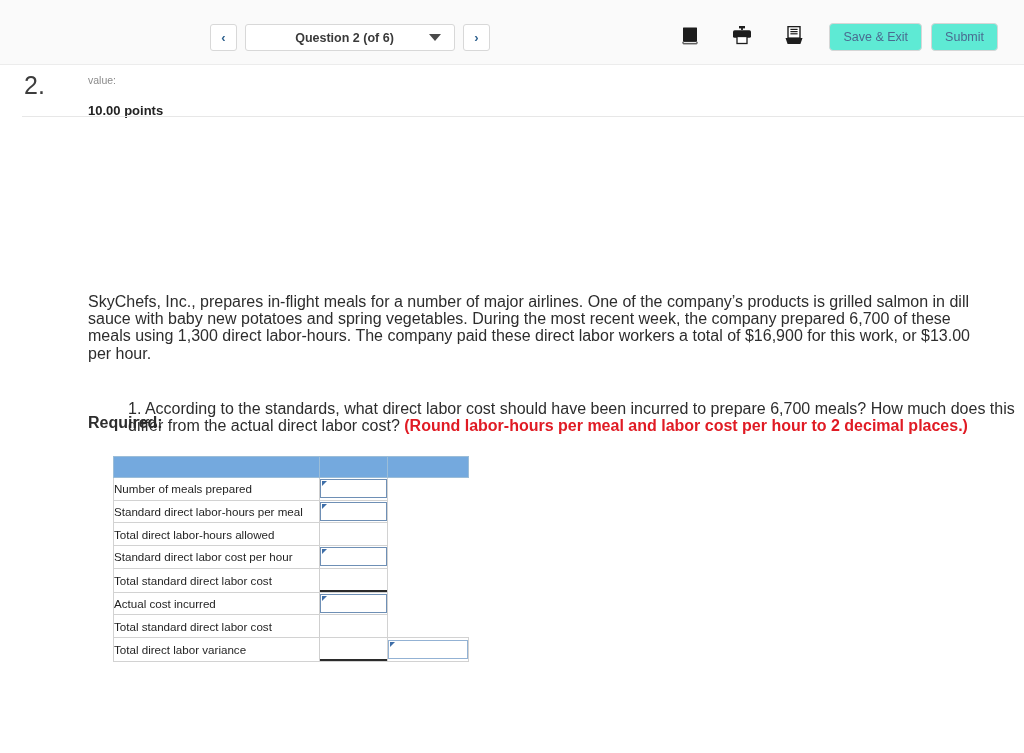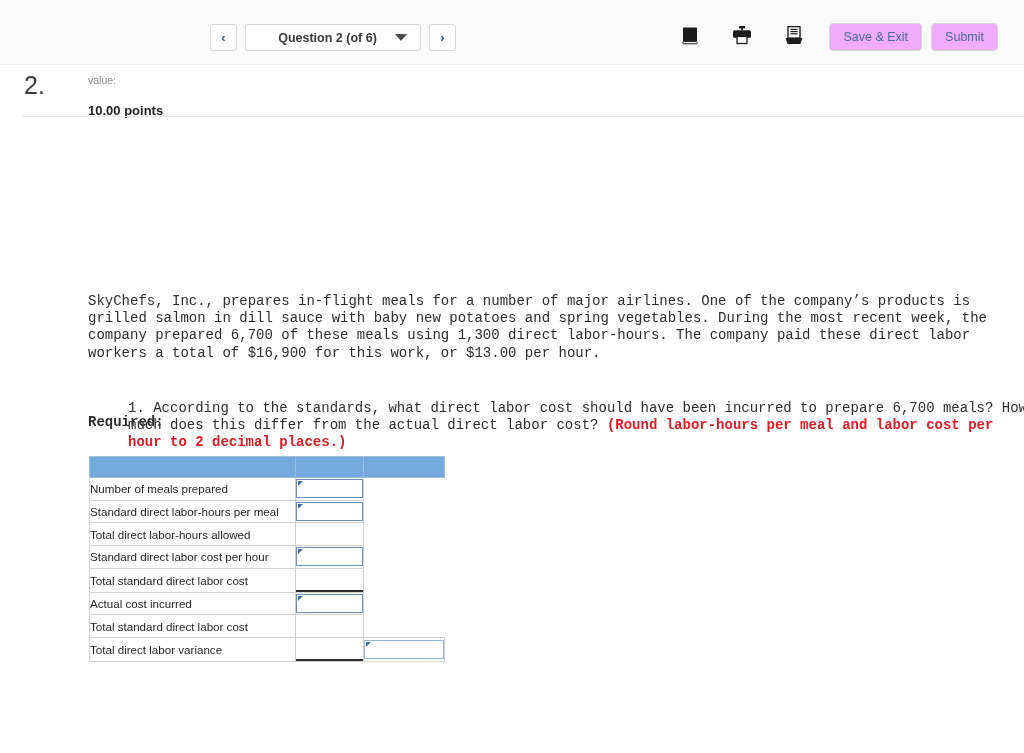--- a/index.html
+++ b/index.html
@@ -30,21 +30,21 @@
     border-radius: 3px;
     display: flex; align-items: center; justify-content: center;
     color: #2f628f;
     font-size: 13px;
     font-weight: bold;
     cursor: pointer;
     padding: 0;
     line-height: 1;
   }
   .qselect {
-    width: 176px; height: 27px;
+    width: 210px; height: 27px;
     margin: 0 8px;
     background: #ffffff;
     border: 1px solid #d8d8d8;
     border-radius: 3px;
     display: flex; align-items: center;
     position: relative;
     cursor: pointer;
   }
   .qselect-label {
     flex: 1;
@@ -69,21 +69,21 @@
   }
   .icon-btn {
     width: 52px; height: 30px;
     display: flex; align-items: center; justify-content: center;
     background: transparent; border: none;
     cursor: pointer; padding: 0;
   }
   .txt-btn {
     height: 28px;
     padding: 0 13px;
-    background: #f0abfc;
+    background: #5eead4;
     border: 1px solid #d6d6d6;
     border-radius: 4px;
     color: #4a6b90;
     font-size: 12.5px;
     font-family: "Liberation Sans", sans-serif;
     cursor: pointer;
     margin-left: 9px;
     white-space: nowrap;
   }
 
@@ -108,37 +108,37 @@
     height: 1px; background: #e7e7e7;
   }
 
   
   .content { position: relative; padding: 0 0 0 0; }
 
   .para {
     position: absolute;
     left: 88px;
     width: 900px;
-    font-size: 14px;
+    font-size: 16px;
     line-height: 17.2px;
     color: #2d2d2d;
-    font-family: Liberation Mono, monospace;
   }
   #p-intro { top: 176px; }
   #p-required { top: 265px; font-weight: bold; margin-top: 32px; }
   #p-q1 { top: 283px; width: 900px; margin-left: 40px; }
 
   .red { color: #e01b24; font-weight: bold; }
 
   
   .ans-table {
     position: absolute;
     border-collapse: collapse;
     table-layout: fixed;
     background: #fff;
+    margin-left: 24px;
   }
   #table1 { left: 89px; top: 339px; width: 355px; }
 
   .ans-table .hdr-row td {
     background: #74a9de;
     height: 21px;
     border: 1px solid #9bbdd8;
     padding: 0;
   }
   .ans-table td {

